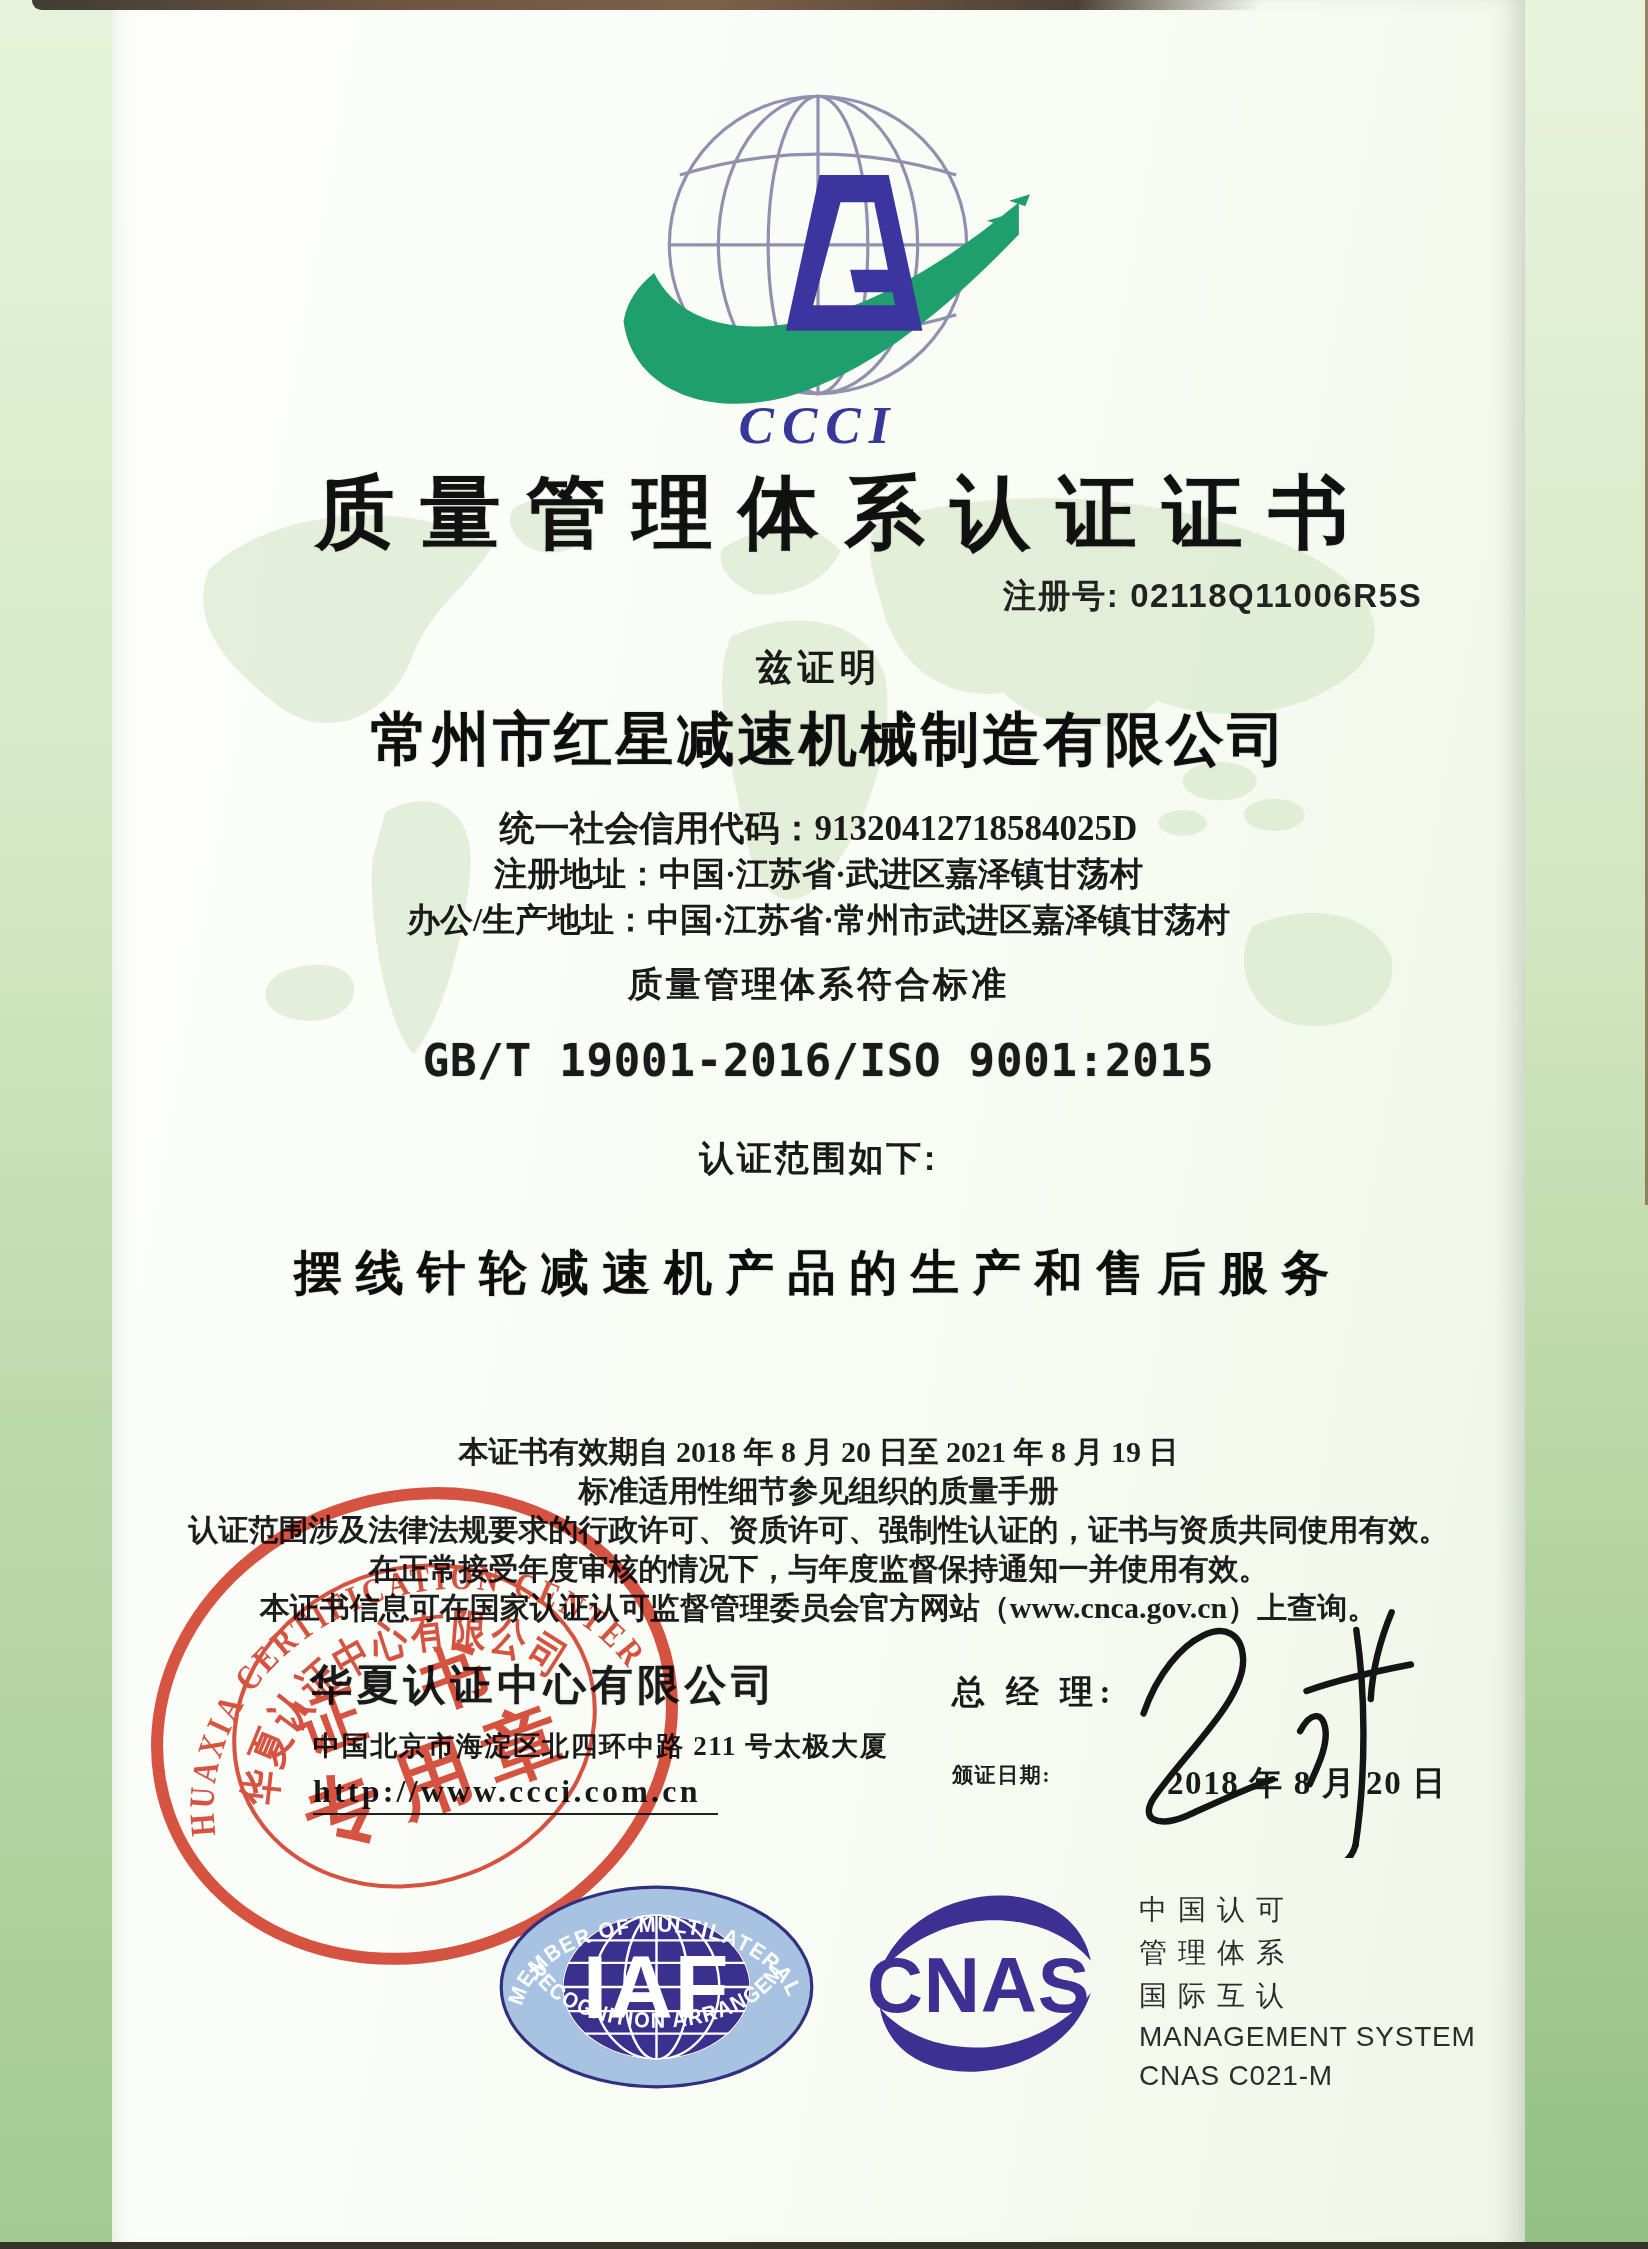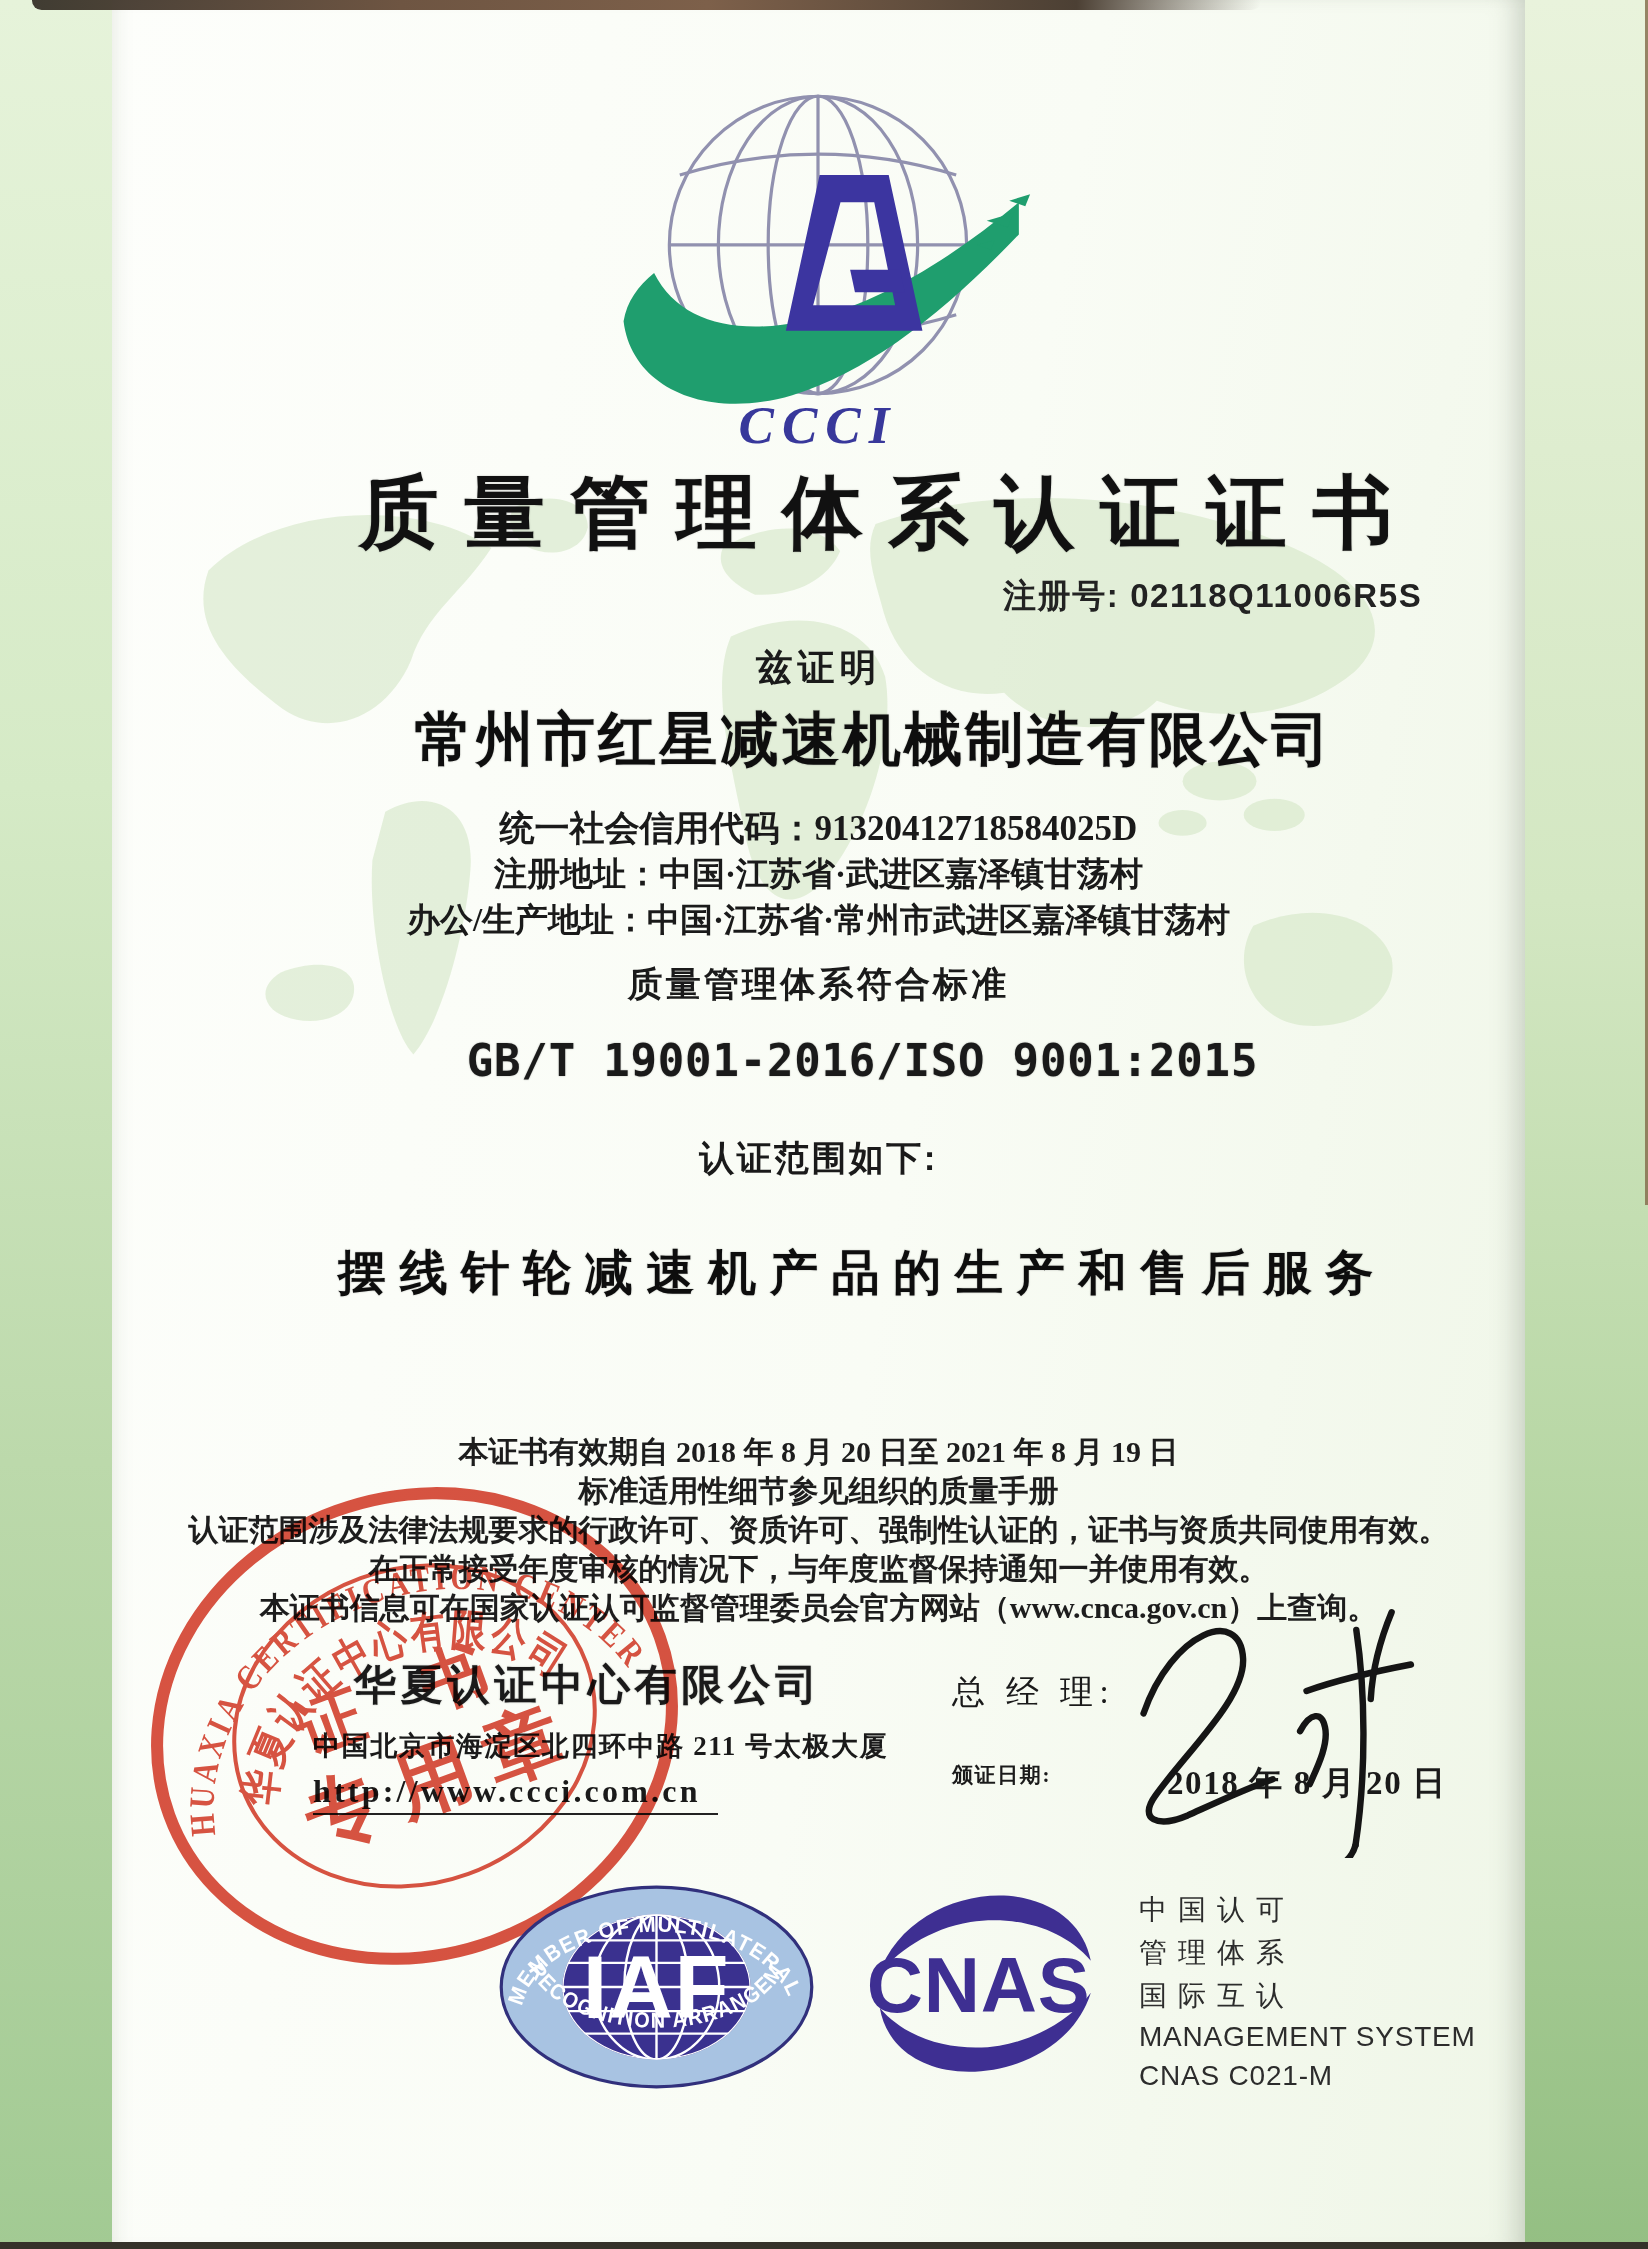--- a/index.html
+++ b/index.html
@@ -13,41 +13,41 @@
     background:linear-gradient(180deg,#e9f3dc 0%,#d3e7c2 40%,#b3d4a0 70%,#94bf83 100%);}
   .page{left:112px;top:0;width:1413px;height:2250px;
     background:linear-gradient(100deg,#fdfefb 0%,#f9fcf5 55%,#eff6e7 100%);
     box-shadow:inset -22.5px 0 27px -14.5px rgba(90,105,85,.28), inset 13px 0 19px -11.2px rgba(120,140,110,.18);}
   .edge-top{left:32px;top:0;width:1229px;height:10.4px;border-radius:0 0 9.6px 9.6px;
     background:linear-gradient(90deg,rgba(46,40,32,.9),#6e5542 30%,#7d604a 55%,#4c4034 85%,rgba(76,64,52,0));}
   .edge-bottom{left:0;bottom:0;width:1649px;height:8px;background:#35322a;}
   .edge-right{right:0;top:0;width:4px;height:1205px;background:#86704f;opacity:.85;}
 
   .ctr{left:112px;width:1413px;text-align:center;}
-  .soft{text-shadow:0 0 1.6px rgba(35,35,35,.38);margin-left:44px;}
+  .soft{text-shadow:0 0 1.6px rgba(35,35,35,.38);}
   .sans{font-family:"Liberation Sans","DejaVu Sans",sans-serif;}
   .mono{font-family:"DejaVu Sans Mono","Liberation Mono",monospace;}
 
   .doc-title{top:460px;font-size:80px;font-weight:900;letter-spacing:26px;padding-left:26px;color:#111;}
   .reg-no{left:1003px;top:574px;font-size:33px;font-weight:700;letter-spacing:1.6px;color:#222;}
   .certify{top:643px;font-size:37px;font-weight:600;letter-spacing:4.8px;}
   .company{top:701px;font-size:58px;font-weight:900;letter-spacing:3.2px;color:#0e0e0e;padding-left:11px;}
   .credit{top:805px;font-size:35px;font-weight:600;}
   .addr1{top:852px;font-size:33px;font-weight:600;}
   .addr2{top:898px;font-size:33px;font-weight:600;}
   .conform{top:961px;font-size:35px;font-weight:800;letter-spacing:3.2px;}
   .gbcode{top:1035px;font-size:44px;font-weight:800;letter-spacing:0.8px;}
   .scope-intro{top:1135px;font-size:35px;font-weight:700;letter-spacing:2.4px;}
   .scope{top:1241px;font-size:48px;font-weight:900;letter-spacing:13.7px;color:#0d0d0d;}
   .validity{top:1432px;font-size:30px;font-weight:600;line-height:39px;color:#1d1d1d;}
   .issuer-name{left:310px;top:1657px;font-size:42px;font-weight:900;letter-spacing:4.8px;}
   .issuer-addr{left:313px;top:1728px;font-size:27px;font-weight:600;letter-spacing:1.6px;}
   .issuer-url{left:313px;top:1773px;font-size:32px;font-weight:700;letter-spacing:3.2px;
               border-bottom:2.4px solid #222;padding:0 17.7px 3.2px 0;}
-  .gm-label{left:952px;top:1670px;font-size:33px;font-weight:400;letter-spacing:6.4px;text-align:center;}
+  .gm-label{left:952px;top:1670px;font-size:33px;font-weight:700;letter-spacing:6.4px;text-align:center;}
   .date-label{left:952px;top:1761px;font-size:21px;font-weight:700;letter-spacing:1.6px;}
   .date-value{left:1167px;top:1761px;font-size:33px;font-weight:700;letter-spacing:1.6px;}
   .accred{left:1139px;top:1888px;font-size:28px;font-weight:400;color:#2c2c2c;
           font-family:"Liberation Sans","DejaVu Sans",sans-serif;}
   .accred .cjk{line-height:43px;letter-spacing:1.6px;}
   .accred .lat{line-height:39px;letter-spacing:0.8px;}
 </style>
 </head>
 <body>
 

